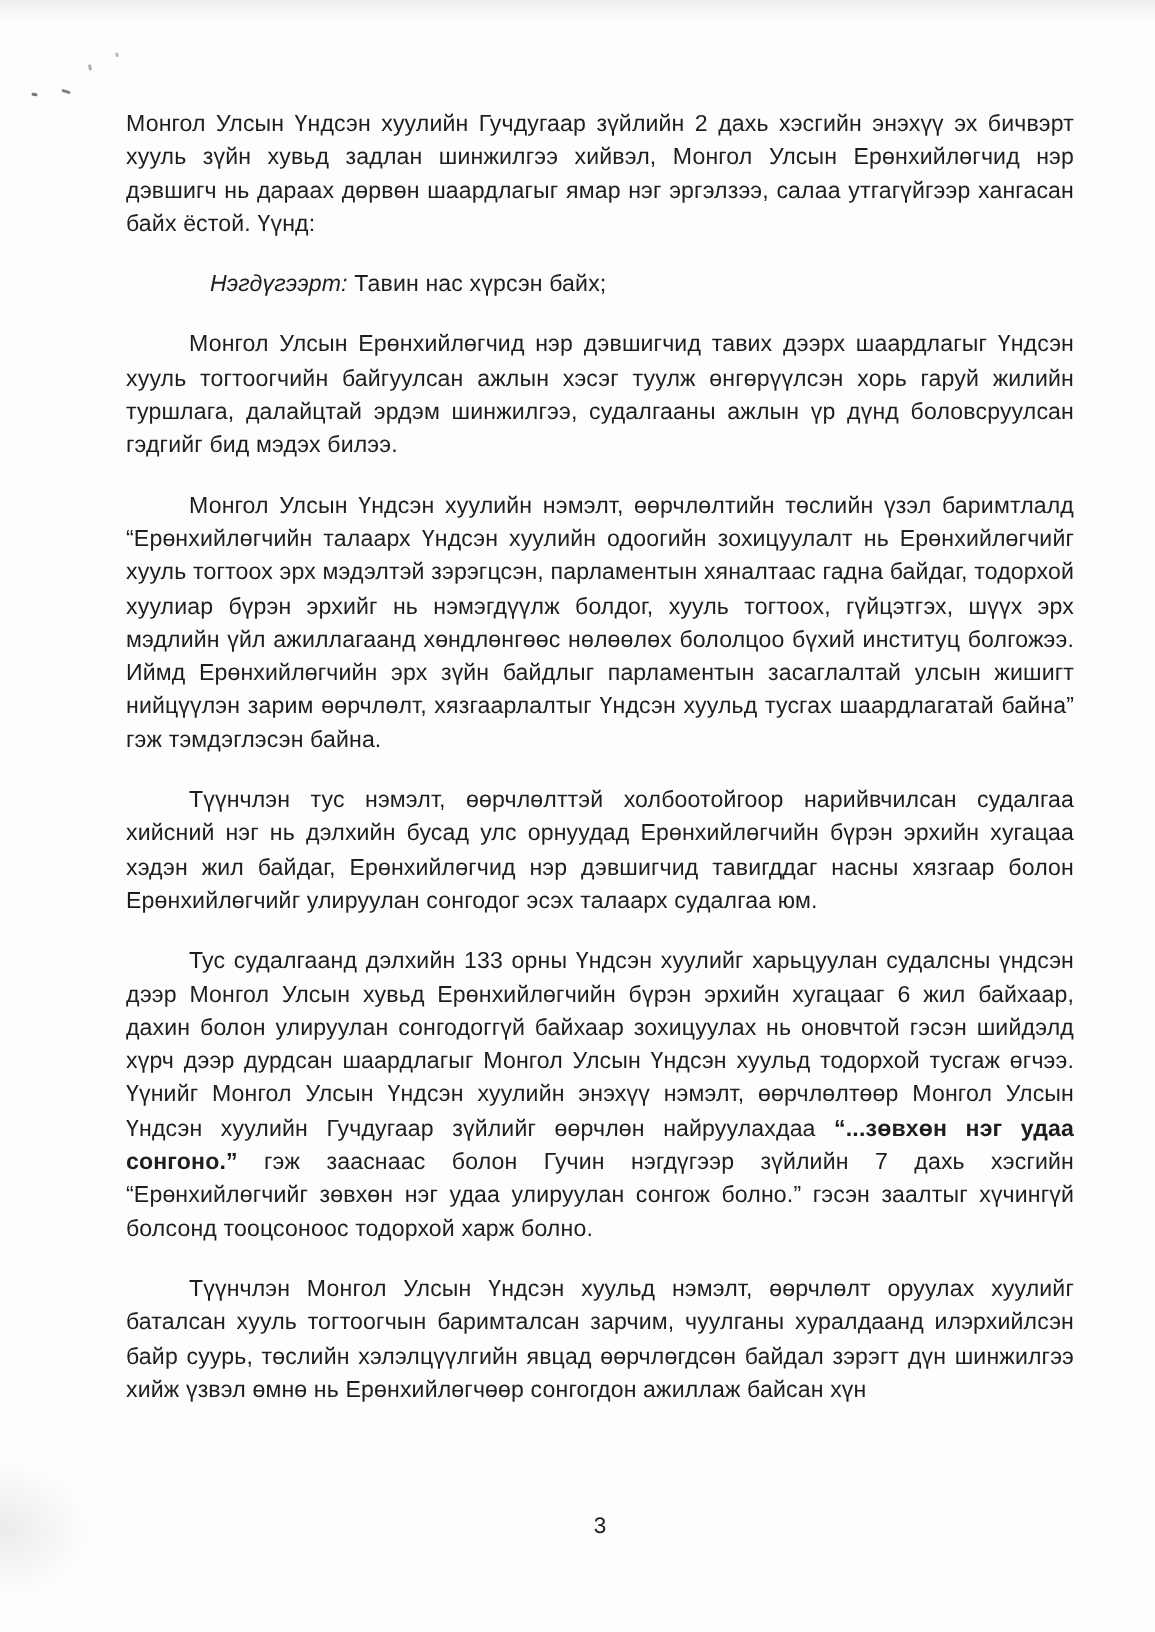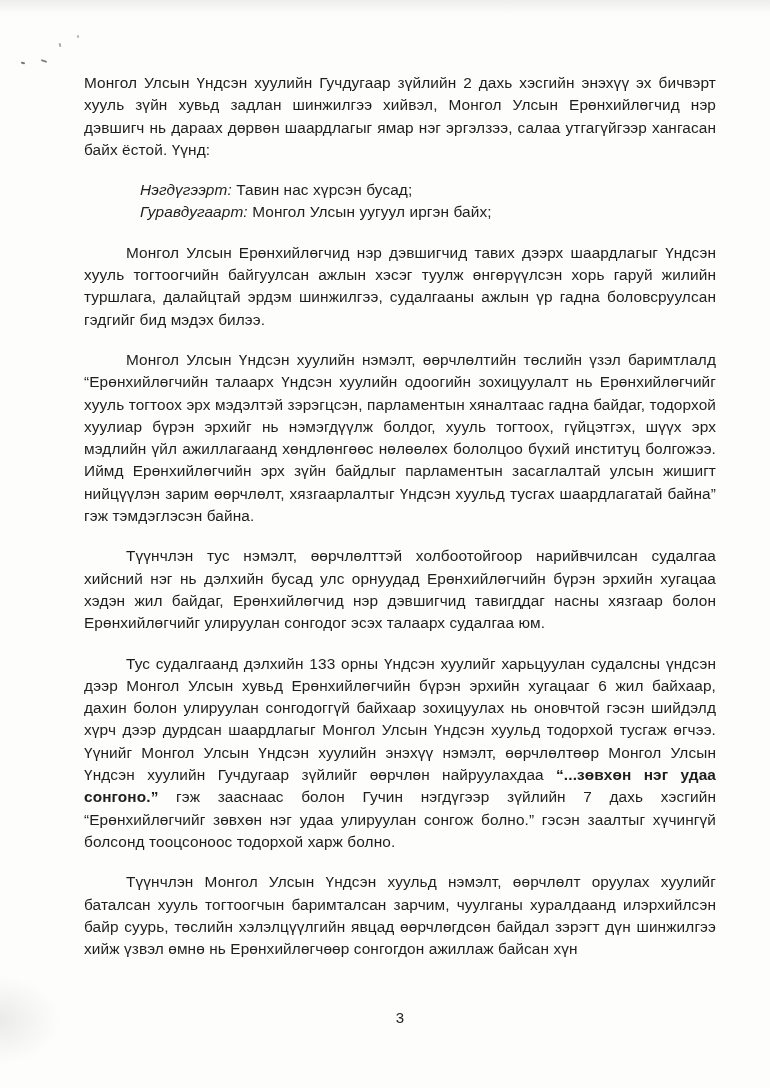--- a/index.html
+++ b/index.html
@@ -63,29 +63,25 @@
   <span class="pen-mark pm3"></span>
   <span class="pen-mark pm4"></span>
 
   <div class="text-block">
 
     <p>Монгол Улсын Үндсэн хуулийн Гучдугаар зүйлийн 2 дахь хэсгийн энэхүү эх бичвэрт хууль зүйн хувьд задлан шинжилгээ хийвэл, Монгол Улсын Ерөнхийлөгчид нэр дэвшигч нь дараах дөрвөн шаардлагыг ямар нэг эргэлзээ, салаа утгагүйгээр хангасан байх ёстой. Үүнд:</p>
 
     <div class="req-list">
       <p>
         <span class="req-lead">Нэгдүгээрт:</span>
-        <span>Тавин нас хүрсэн бусад;</span>
-      </p>
-      <p>
-        <span class="req-lead">Гуравдугаарт:</span>
-        <span>Монгол Улсын уугуул иргэн байх;</span>
+        <span>Тавин нас хүрсэн байх;</span>
       </p>
     </div>
 
-    <p class="indent">Монгол Улсын Ерөнхийлөгчид нэр дэвшигчид тавих дээрх шаардлагыг Үндсэн хууль тогтоогчийн байгуулсан ажлын хэсэг туулж өнгөрүүлсэн хорь гаруй жилийн туршлага, далайцтай эрдэм шинжилгээ, судалгааны ажлын үр гадна боловсруулсан гэдгийг бид мэдэх билээ.</p>
+    <p class="indent">Монгол Улсын Ерөнхийлөгчид нэр дэвшигчид тавих дээрх шаардлагыг Үндсэн хууль тогтоогчийн байгуулсан ажлын хэсэг туулж өнгөрүүлсэн хорь гаруй жилийн туршлага, далайцтай эрдэм шинжилгээ, судалгааны ажлын үр дүнд боловсруулсан гэдгийг бид мэдэх билээ.</p>
 
     <p class="indent">Монгол Улсын Үндсэн хуулийн нэмэлт, өөрчлөлтийн төслийн үзэл баримтлалд “Ерөнхийлөгчийн талаарх Үндсэн хуулийн одоогийн зохицуулалт нь Ерөнхийлөгчийг хууль тогтоох эрх мэдэлтэй зэрэгцсэн, парламентын хяналтаас гадна байдаг, тодорхой хуулиар бүрэн эрхийг нь нэмэгдүүлж болдог, хууль тогтоох, гүйцэтгэх, шүүх эрх мэдлийн үйл ажиллагаанд хөндлөнгөөс нөлөөлөх бололцоо бүхий институц болгожээ. Иймд Ерөнхийлөгчийн эрх зүйн байдлыг парламентын засаглалтай улсын жишигт нийцүүлэн зарим өөрчлөлт, хязгаарлалтыг Үндсэн хуульд тусгах шаардлагатай байна” гэж тэмдэглэсэн байна.</p>
 
     <p class="indent">Түүнчлэн тус нэмэлт, өөрчлөлттэй холбоотойгоор нарийвчилсан судалгаа хийсний нэг нь дэлхийн бусад улс орнуудад Ерөнхийлөгчийн бүрэн эрхийн хугацаа хэдэн жил байдаг, Ерөнхийлөгчид нэр дэвшигчид тавигддаг насны хязгаар болон Ерөнхийлөгчийг улируулан сонгодог эсэх талаарх судалгаа юм.</p>
 
     <p class="indent"><span>Тус судалгаанд дэлхийн 133 орны Үндсэн хуулийг харьцуулан судалсны үндсэн дээр Монгол Улсын хувьд Ерөнхийлөгчийн бүрэн эрхийн хугацааг 6 жил байхаар, дахин болон улируулан сонгодоггүй байхаар зохицуулах нь оновчтой гэсэн шийдэлд хүрч дээр дурдсан шаардлагыг Монгол Улсын Үндсэн хуульд тодорхой тусгаж өгчээ. Үүнийг Монгол Улсын Үндсэн хуулийн энэхүү нэмэлт, өөрчлөлтөөр Монгол Улсын Үндсэн хуулийн Гучдугаар зүйлийг өөрчлөн найруулахдаа </span><span class="bold-inline">“...зөвхөн нэг удаа сонгоно.”</span><span> гэж зааснаас болон Гучин нэгдүгээр зүйлийн 7 дахь хэсгийн “Ерөнхийлөгчийг зөвхөн нэг удаа улируулан сонгож болно.” гэсэн заалтыг хүчингүй болсонд тооцсоноос тодорхой харж болно.</span></p>
 
     <p class="indent">Түүнчлэн Монгол Улсын Үндсэн хуульд нэмэлт, өөрчлөлт оруулах хуулийг баталсан хууль тогтоогчын баримталсан зарчим, чуулганы хуралдаанд илэрхийлсэн байр суурь, төслийн хэлэлцүүлгийн явцад өөрчлөгдсөн байдал зэрэгт дүн шинжилгээ хийж үзвэл өмнө нь Ерөнхийлөгчөөр сонгогдон ажиллаж байсан хүн</p>
 
   </div>

